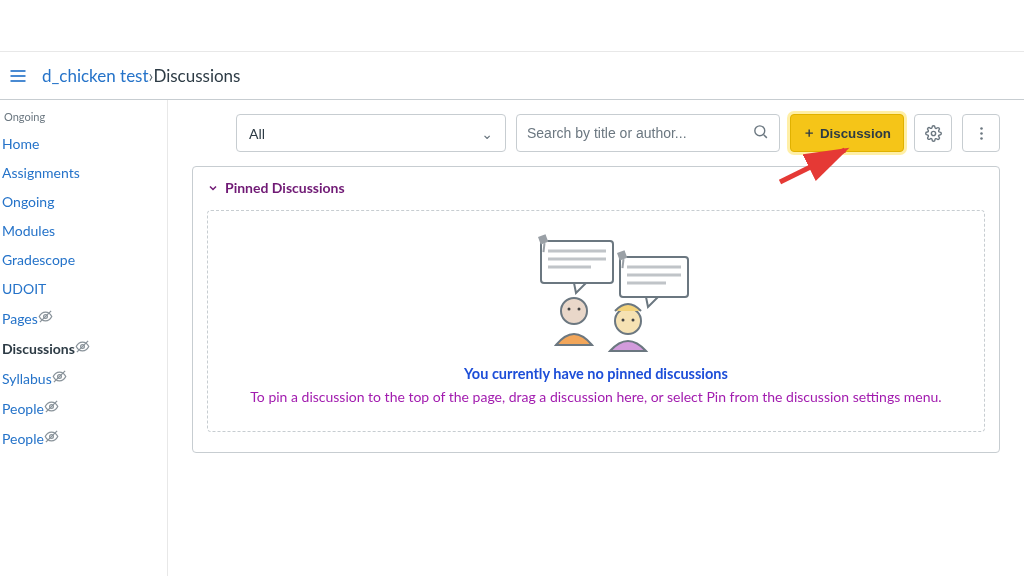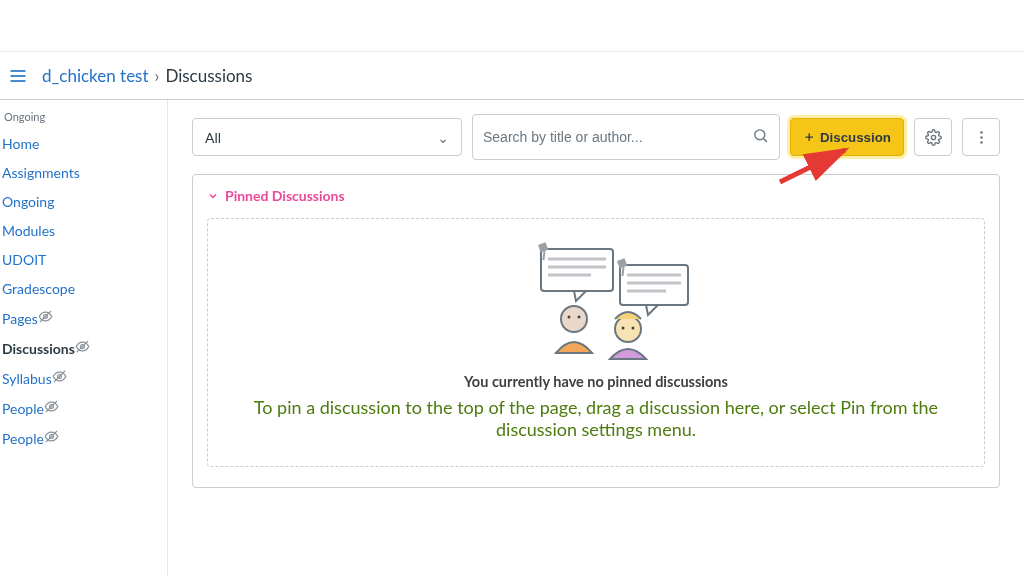--- a/index.html
+++ b/index.html
@@ -28,21 +28,21 @@
   }
   .hamburger {
     width: 28px; height: 28px;
     display:flex;align-items:center;justify-content:center;
     cursor:pointer;
     color:#2573c9;
     margin-right:10px;
   }
   .hamburger svg{width:20px;height:20px;}
   .breadcrumb {
-    display:flex;align-items:center;gap:6px;
+    display:flex;align-items:center;
     font-size:17px;
     justify-content:center;
   }
   .breadcrumb a {color:#2573c9;text-decoration:none;}
   .breadcrumb .sep{color:#5e6b75;}
   .breadcrumb .current{color:#2d3b45;}
 
   .layout {
     display:flex;
     height: calc(576px - 52px - 48px);
@@ -67,32 +67,32 @@
   .eye-off{color:#6b7780;opacity:.8;}
   .eye-off svg{width:15px;height:15px;}
 
   .main {
     flex:1;
     padding:14px 24px 0 24px;
     display:flex;flex-direction:column;
     gap:14px;
   }
   .toolbar{
-    display:flex;gap:10px;align-items:center;
+    display:flex;gap:10px;align-items:flex-start;margin-left:44px;
   }
   .filter-select{
     flex:0 0 270px;
     height:38px;
     border:1px solid #c7cdd1;border-radius:4px;
     display:flex;align-items:center;justify-content:space-between;
     padding:0 12px;color:#2d3b45;background:#fff;cursor:pointer;
   }
   .chev{color:#6b7780;}
   .search{
-    flex:1;height:46px;border:1px solid #c7cdd1;border-radius:4px;
+    flex:1;height:38px;border:1px solid #c7cdd1;border-radius:4px;
     display:flex;align-items:center;padding:0 10px;background:#fff;
   }
   .search input{border:none;outline:none;flex:1;font-size:14px;color:#2d3b45;}
   .search input::placeholder{color:#6b7780;}
   .search-icon{color:#6b7780;margin-left:6px;}
   .search-icon svg{width:17px;height:17px;}
   .add-btn{
     height:38px;background:#f5c518;border:1px solid #e0b100;border-radius:4px;
     display:flex;align-items:center;gap:4px;padding:0 12px;color:#2d3b45;font-weight:600;cursor:pointer;
   }
@@ -102,31 +102,31 @@
     display:flex;align-items:center;justify-content:center;color:#6b7780;cursor:pointer;
   }
   .icon-btn svg{width:17px;height:17px;}
 
   .panel{
     border:1px solid #c7cdd1;border-radius:4px;background:#fff;
     padding:12px 14px 20px 14px;
     display:flex;flex-direction:column;gap:14px;
   }
   .panel-header{
-    display:flex;align-items:center;gap:6px;font-weight:700;color:#ec4899;font-size:14px;
+    display:flex;align-items:center;gap:6px;font-weight:700;color:#701a75;font-size:14px;
   }
   .panel-header .caret{display:inline-flex;}
   .dropzone{
     border:1px dashed #c7cdd1;border-radius:4px;
     padding:22px 20px 26px 20px;
     text-align:center;
   }
   .illus{display:flex;justify-content:center;margin-bottom:12px;}
-  .empty-title{font-weight:700;color:#404040;margin-bottom:6px;font-size:14.5px;}
-  .empty-sub{color:#4d7c0f;font-size:18px;}
+  .empty-title{font-weight:700;color:#1d4ed8;margin-bottom:6px;font-size:14.5px;}
+  .empty-sub{color:#a21caf;font-size:14px;}
 
   
   .arrow-annot{
     position:absolute;
     left:775px; top:142px;
     pointer-events:none;
   }
 
 </style>
 </head>
@@ -159,24 +159,24 @@
     <div class="side-item">
         <span>Assignments</span>
       </div>
     <div class="side-item">
         <span>Ongoing</span>
       </div>
     <div class="side-item">
         <span>Modules</span>
       </div>
     <div class="side-item">
+        <span>Gradescope</span>
+      </div>
+    <div class="side-item">
         <span>UDOIT</span>
-      </div>
-    <div class="side-item">
-        <span>Gradescope</span>
       </div>
     <div class="side-item">
         <span>Pages</span>
         <span class="eye-off"><svg viewBox="0 0 24 24" fill="none" stroke="currentColor" stroke-width="2">
             <path d="M2 12s3.5-7 10-7 10 7 10 7-3.5 7-10 7S2 12 2 12z"></path>
             <circle cx="12" cy="12" r="3"></circle>
             <line x1="3" y1="21" x2="21" y2="3"></line>
           </svg></span>
       </div>
     <div class="side-item active">

